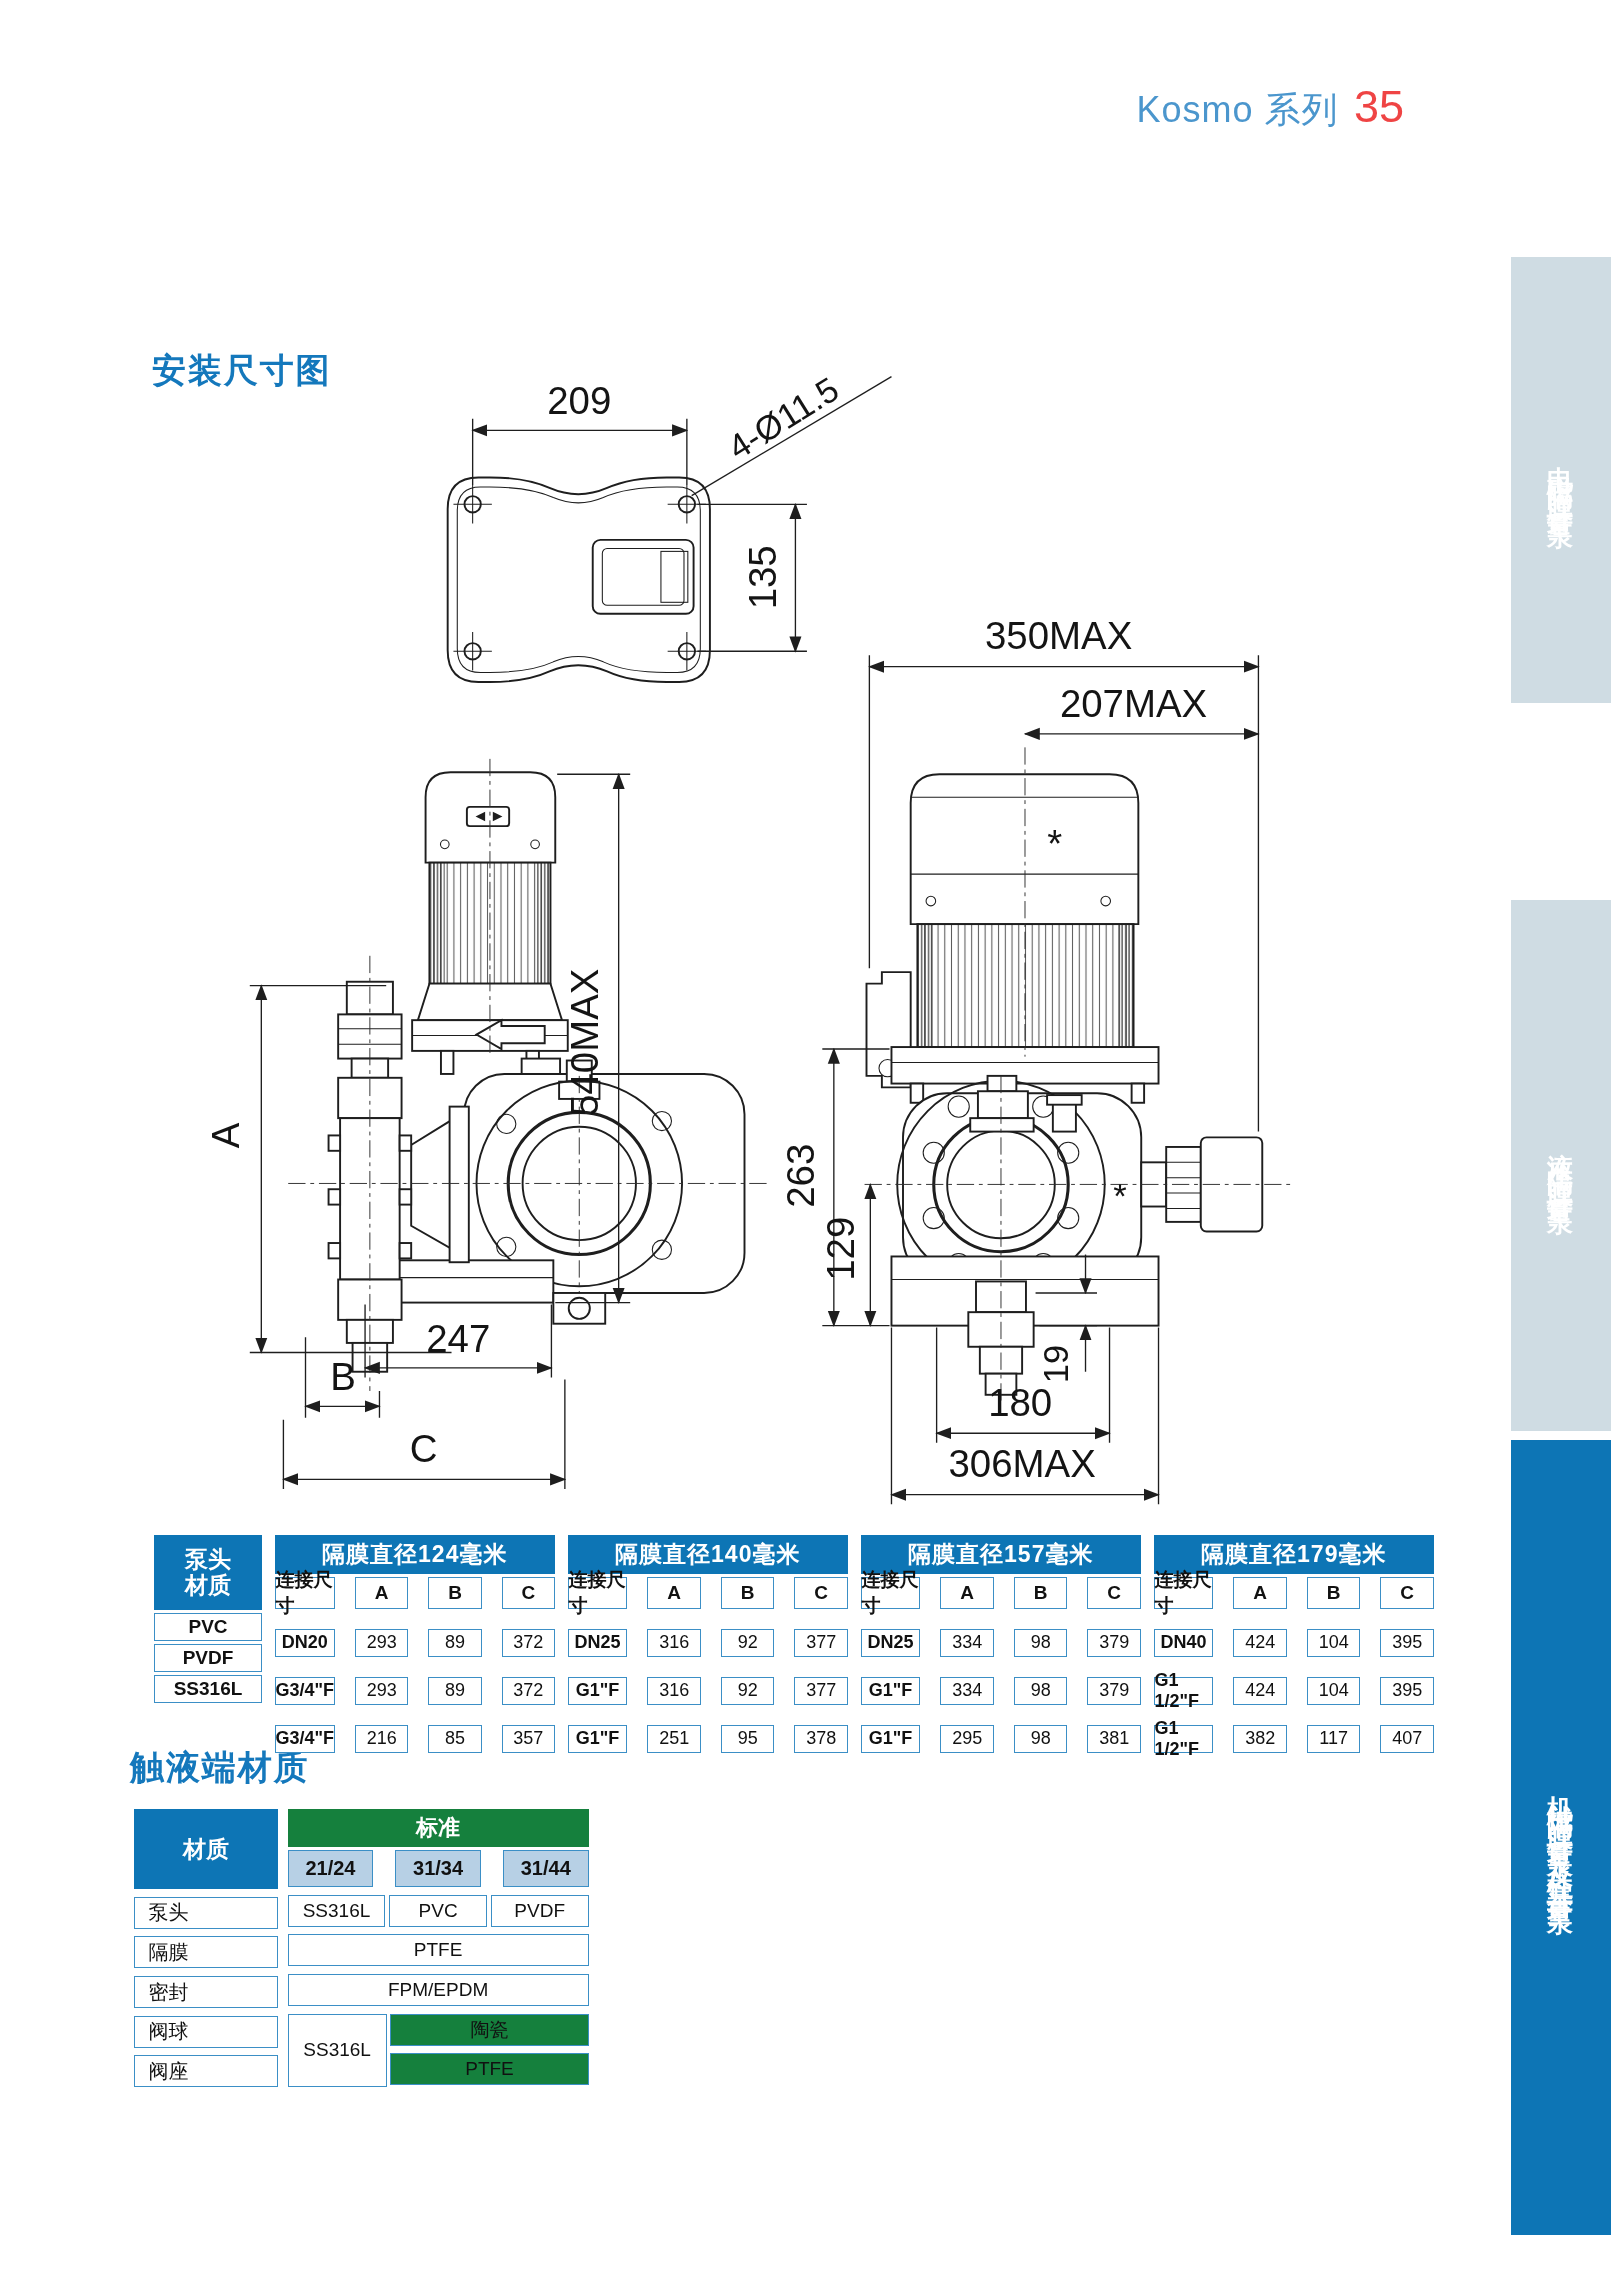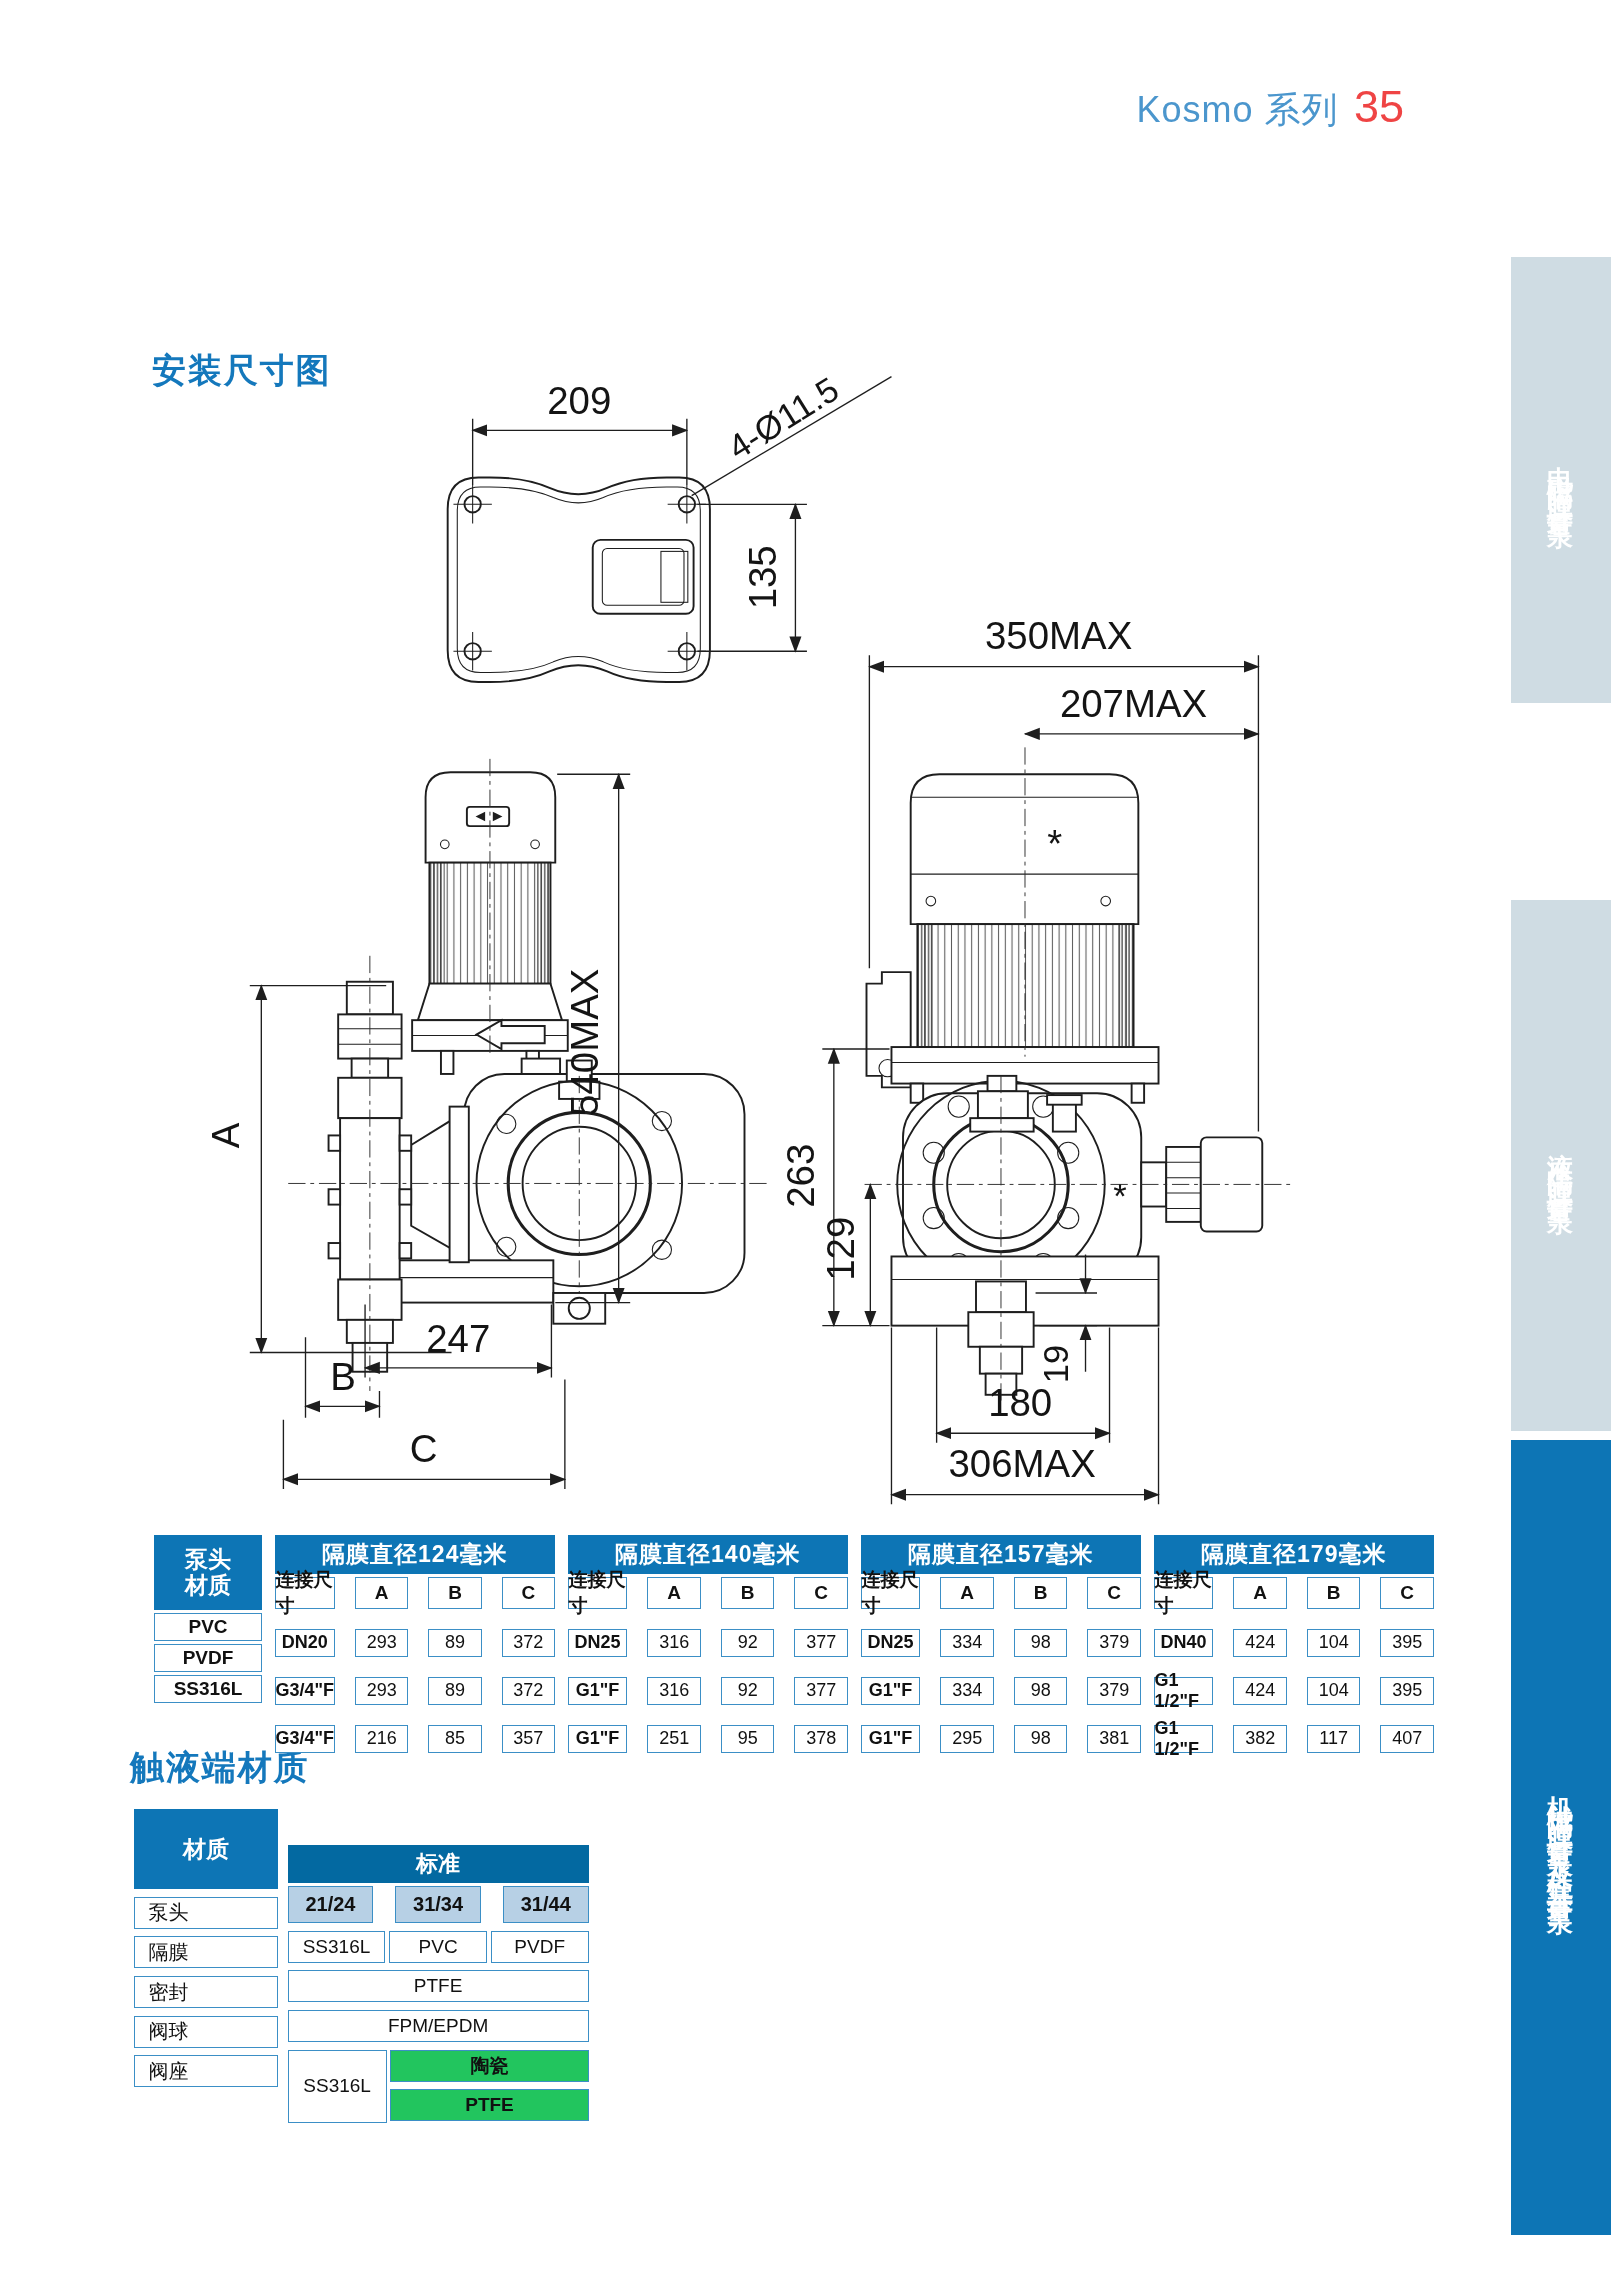--- a/index.html
+++ b/index.html
@@ -44,36 +44,36 @@
   .conn{font-weight:bold;}
 
   
   .mattable{position:absolute;left:134px;top:1809px;display:flex;gap:9.6px;}
   .mt-left{width:144px;display:flex;flex-direction:column;}
   .mt-corner{height:80px;background:#0d75b5;color:#fff;font-size:23px;font-weight:bold;
              display:flex;align-items:center;justify-content:center;margin-bottom:7.7px;}
   .mt-label{height:30px;border:1.9px solid #3b8fc6;background:#fff;display:flex;align-items:center;
             font-size:20px;color:#111;padding-left:13.4px;margin-bottom:7.7px;}
   .mt-right{width:301px;display:flex;flex-direction:column;}
-  .mt-std{height:38px;background:#0369a1;color:#fff;font-weight:bold;font-size:22px;
-          display:flex;align-items:center;justify-content:center;margin-bottom:2.9px;margin-top:36px;}
+  .mt-std{height:38px;background:#15803d;color:#fff;font-weight:bold;font-size:22px;
+          display:flex;align-items:center;justify-content:center;margin-bottom:2.9px;}
   .mt-sub{display:flex;gap:22px;margin-bottom:7.7px;}
   .mt-subcell{flex:1;height:35px;background:#b7d0e5;border:1.9px solid #3b8fc6;display:flex;
               align-items:center;justify-content:center;font-weight:bold;font-size:20px;color:#111;}
   .mt-row{display:flex;gap:3.8px;margin-bottom:7.7px;}
   .mt-cell{flex:1;height:30px;border:1.9px solid #3b8fc6;background:#fff;display:flex;align-items:center;
            justify-content:center;font-size:19px;color:#111;}
   .mt-span{height:30px;border:1.9px solid #3b8fc6;background:#fff;display:flex;align-items:center;
            justify-content:center;font-size:19px;color:#111;margin-bottom:7.7px;}
   .mt-bot{display:flex;gap:3.8px;}
   .mt-ss{width:97px;height:71px;border:1.9px solid #3b8fc6;background:#fff;display:flex;
          align-items:center;justify-content:center;font-size:19px;color:#111;}
   .mt-botright{flex:1;display:flex;flex-direction:column;gap:7.7px;}
-  .mt-botright .mt-cellb{height:30px;border:1.9px solid #3b8fc6;background:#22c55e;display:flex;
-         align-items:center;justify-content:center;font-size:19px;color:#111;font-weight:bold;}
+  .mt-botright .mt-cellb{height:30px;border:1.9px solid #3b8fc6;background:#15803d;display:flex;
+         align-items:center;justify-content:center;font-size:19px;color:#111;}
 
   
   .tab{position:absolute;left:1511px;width:100px;display:flex;align-items:center;justify-content:center;}
   .tab span{writing-mode:vertical-rl;color:#ffffff;font-weight:bold;font-size:26px;letter-spacing:9.6px;}
   #tab-1{top:257px;height:446px;background:#cfdce3;}
   #tab-2{top:900px;height:531px;background:#cfdce3;}
   #tab-3{top:1440px;height:795px;background:#0d75b5;}
 </style>
 </head>
 <body>

